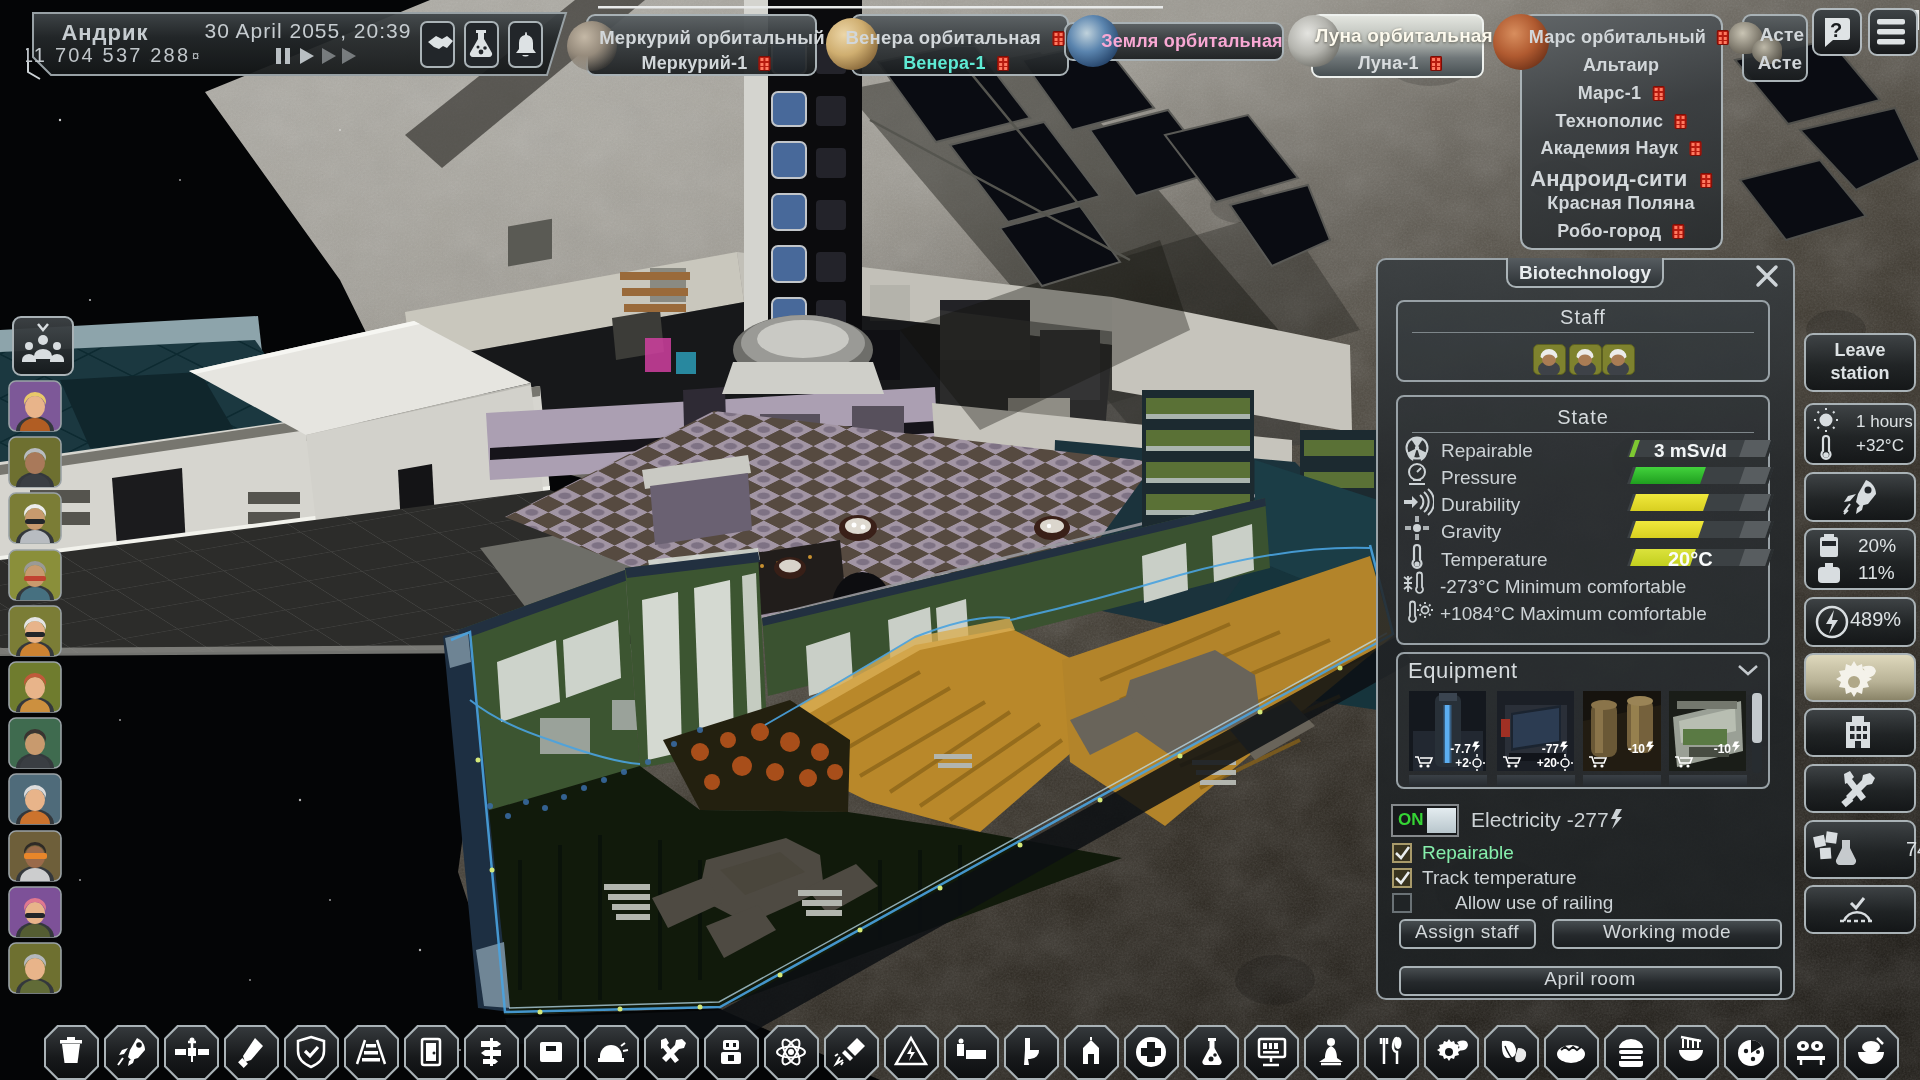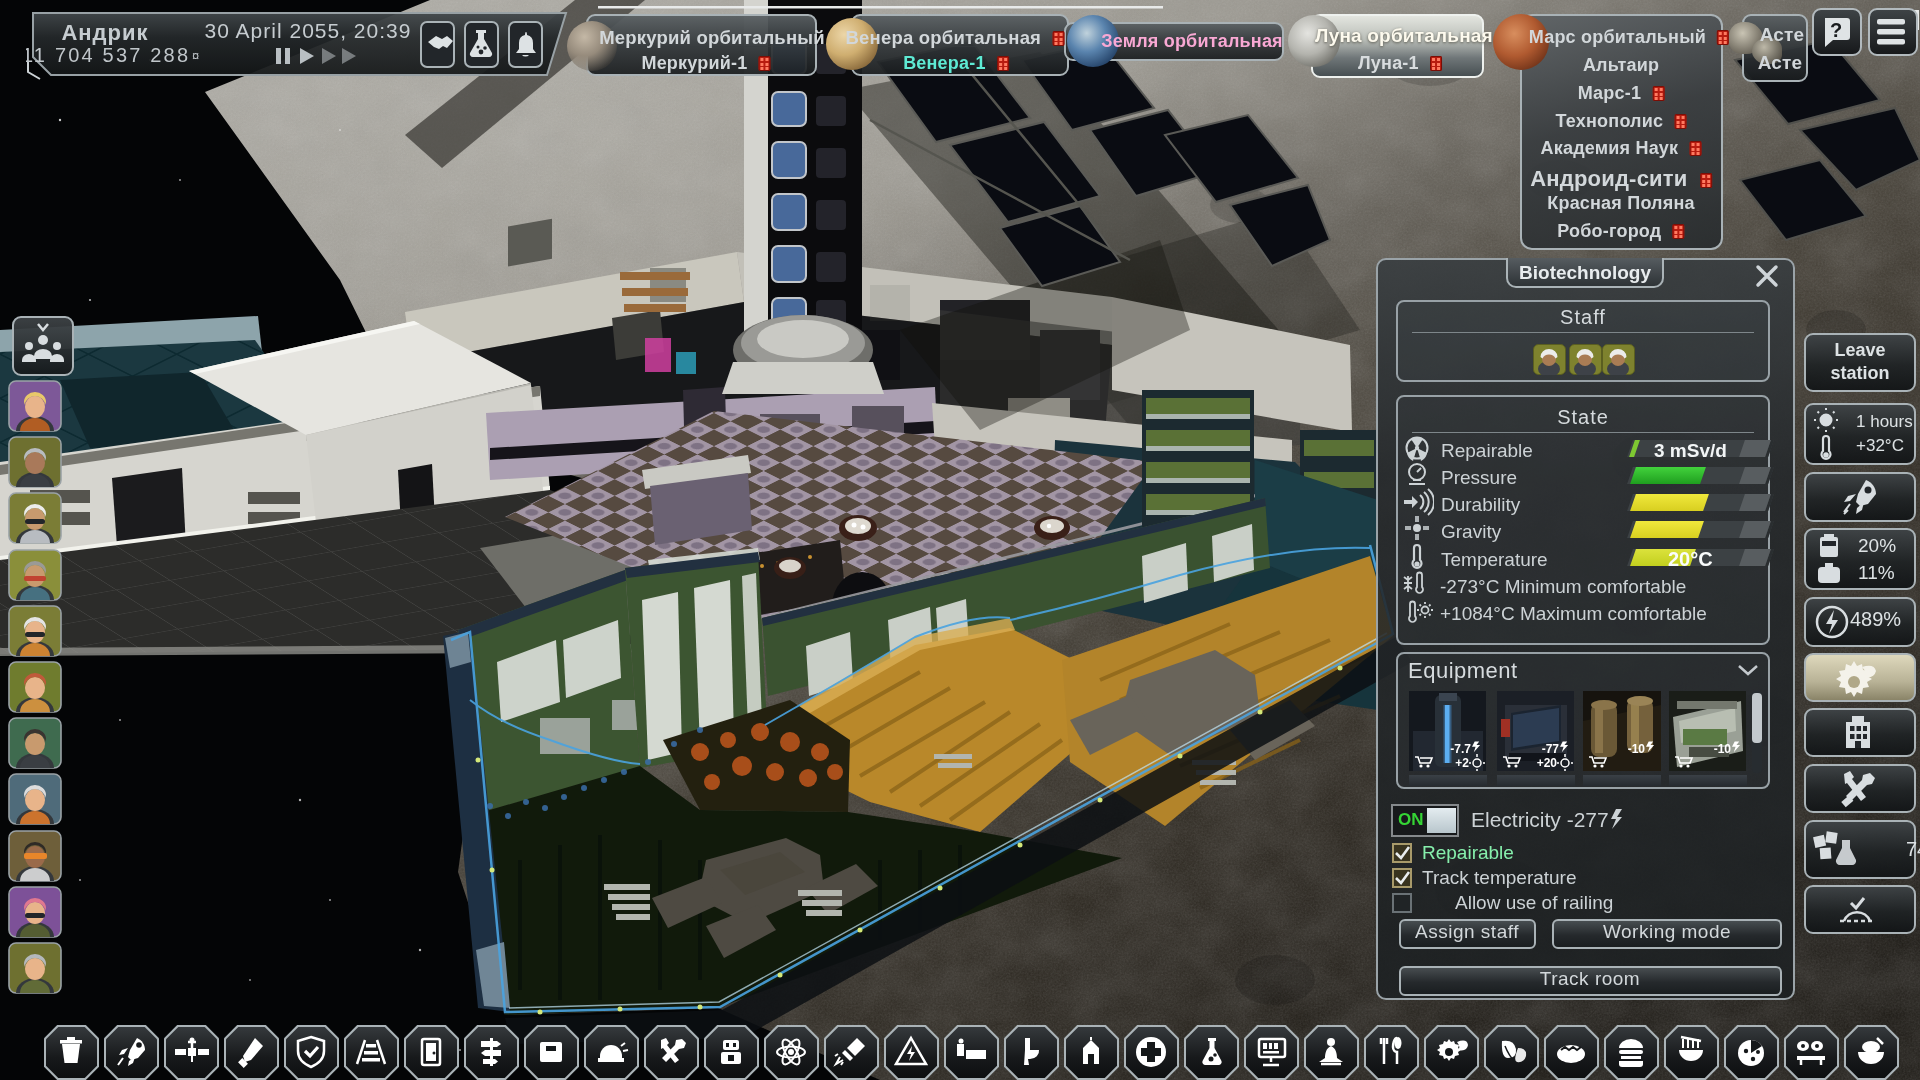--- a/index.html
+++ b/index.html
@@ -724,21 +724,21 @@
       <path d="M4,10 L9,15 L17,4" fill="none" stroke="#e8ecee" stroke-width="2.6"></path>
     </svg>
 <div class="txt" style="left:1422px;top:867px;font-size:19px;color:#ccd2d5;">Track temperature</div>
 <div class="abs" style="left:1392px;top:893px;width:20px;height:20px;background:#202426;border:2px solid #6a7276;box-sizing:border-box;"></div>
 <div class="txt" style="left:1422px;top:892px;font-size:19px;color:#ccd2d5;margin-left:33px;">Allow use of railing</div>
 <div class="abs" style="left:1399px;top:919px;width:137px;height:30px;background:linear-gradient(180deg,#474d50,#25292c 55%,#1a1e20);border:2px solid #a9b2b6;border-radius:6px;box-sizing:border-box;"></div>
     <div class="txt ctr" style="left:1467px;top:921px;transform:translateX(-50%);font-size:19px;color:#d3d8db;letter-spacing:0.5px;">Assign staff</div>
 <div class="abs" style="left:1552px;top:919px;width:230px;height:30px;background:linear-gradient(180deg,#474d50,#25292c 55%,#1a1e20);border:2px solid #a9b2b6;border-radius:6px;box-sizing:border-box;"></div>
     <div class="txt ctr" style="left:1667px;top:921px;transform:translateX(-50%);font-size:19px;color:#d3d8db;letter-spacing:0.5px;">Working mode</div>
 <div class="abs" style="left:1399px;top:966px;width:383px;height:30px;background:linear-gradient(180deg,#474d50,#25292c 55%,#1a1e20);border:2px solid #a9b2b6;border-radius:6px;box-sizing:border-box;"></div>
-    <div class="txt ctr" style="left:1590px;top:968px;transform:translateX(-50%);font-size:19px;color:#d3d8db;letter-spacing:0.5px;">Track room</div>
+    <div class="txt ctr" style="left:1590px;top:968px;transform:translateX(-50%);font-size:19px;color:#d3d8db;letter-spacing:0.5px;">April room</div>
 <div class="abs" style="left:1804px;top:333px;width:112px;height:59px;background:linear-gradient(180deg,rgba(62,67,70,.94),rgba(30,34,36,.92) 55%,rgba(17,20,22,.92));border:2px solid #a9b2b6;border-radius:9px;box-sizing:border-box;"></div>
     <div class="txt ctr" style="left:1860px;top:339px;transform:translateX(-50%);font-size:18px;font-weight:bold;color:#dde2e4;line-height:23px;">Leave<br>station</div>
 <div class="abs" style="left:1804px;top:403px;width:112px;height:62px;background:linear-gradient(180deg,rgba(62,67,70,.94),rgba(30,34,36,.92) 55%,rgba(17,20,22,.92));border:2px solid #a9b2b6;border-radius:9px;box-sizing:border-box;"></div>
     <svg class="abs" style="left:1810px;top:407px" width="44" height="54">
 <g stroke="#d8dde0" stroke-width="2" fill="none">
 <circle cx="16" cy="13" r="5.5" fill="#d8dde0"></circle>
 <path d="M16,3 v-2 M16,23 v2 M6,13 h-2 M26,13 h2 M9,6 l-1.5,-1.5 M23,20 l1.5,1.5 M23,6 l1.5,-1.5 M9,20 l-1.5,1.5"></path>
 </g>
 <g stroke="#d8dde0" stroke-width="2.2" fill="none">
 <path d="M13,32 v12 a4.5,4.5 0 1 0 6,0 v-12 a3,3 0 0 0 -6,0 z"></path>

